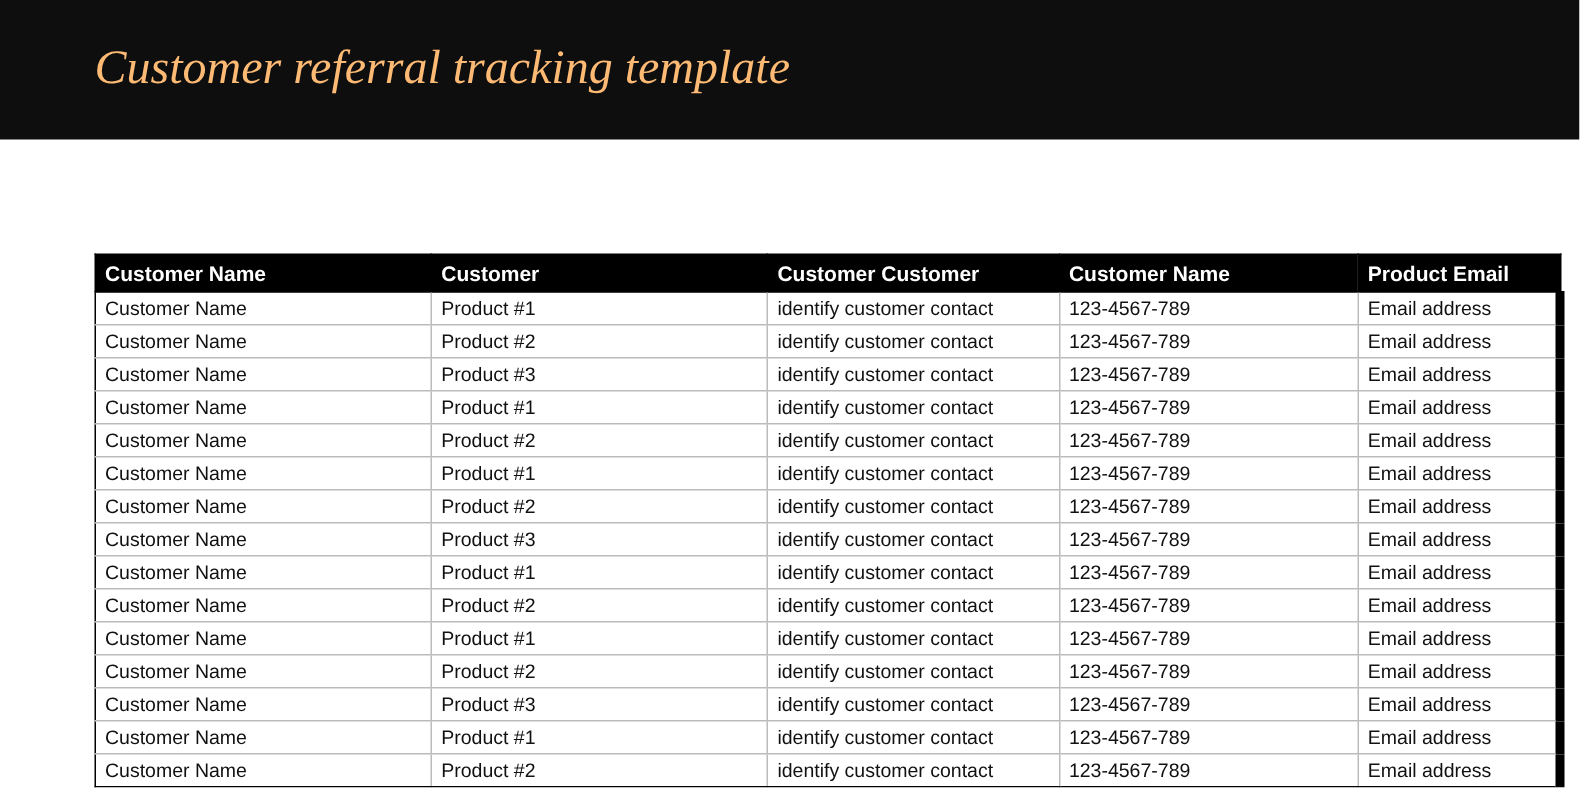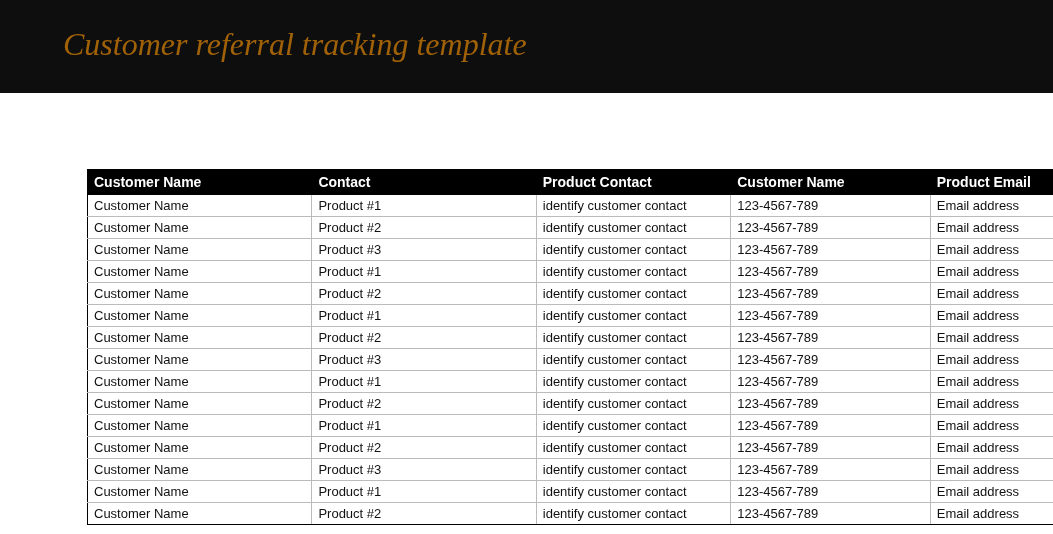--- a/index.html
+++ b/index.html
@@ -11,30 +11,29 @@
       font-family: Georgia, 'Times New Roman', serif;
       width: 1053px;
       background: #fff;
     }
     .header {
       background: #0e0e0e;
       padding: 26px 0 30px 0;
       width: 100%;
     }
     .header-title {
-      color: #a16207;
+      color: #fdba74;
       font-size: 32px;
       font-style: italic;
       font-weight: 400;
       margin-left: 63px;
       font-family: Georgia, 'Times New Roman', serif;
     }
     .content {
       padding: 76px 0 0 63px;
-      margin-left: 24px;
     }
     table {
       border-collapse: collapse;
       width: 980px;
       font-family: Arial, Helvetica, sans-serif;
       font-size: 13px;
     }
     thead tr {
       background: #000;
       color: #fff;
@@ -50,21 +49,21 @@
       padding: 3px 6px;
       border: 1px solid #bbb;
       border-top: none;
       color: #111;
       font-size: 13px;
     }
     tbody tr td:first-child {
       border-left: 1px solid #000;
     }
     tbody tr td:last-child {
-      border-right: 4px solid #000000;
+      border-right: 6px solid #000000;
     }
     tbody tr:last-child td {
       border-bottom: 1px solid #000;
     }
     .col-name { width: 225px; }
     .col-product { width: 225px; }
     .col-contact { width: 195px; }
     .col-phone { width: 200px; }
     .col-email { width: 135px; }
   </style>
@@ -73,22 +72,22 @@
 
 <div class="header">
   <h1 class="header-title">Customer referral tracking template</h1>
 </div>
 
 <div class="content">
   <table>
     <thead>
       <tr>
         <th class="col-name">Customer Name</th>
-        <th class="col-product">Contact</th>
-        <th class="col-contact">Product Contact</th>
+        <th class="col-product">Customer</th>
+        <th class="col-contact">Customer Customer</th>
         <th class="col-phone">Customer Name</th>
         <th class="col-email">Product Email</th>
       </tr>
     </thead>
     <tbody id="table-body">
     <tr>
           <td>Customer Name</td>
           <td>Product #1</td>
           <td>identify customer contact</td>
           <td>123-4567-789</td>

